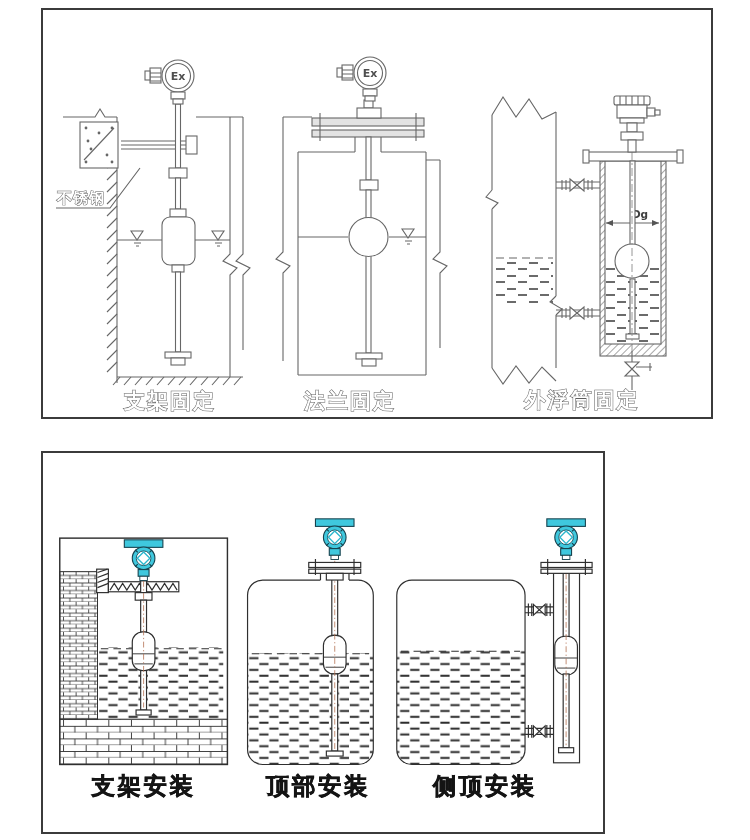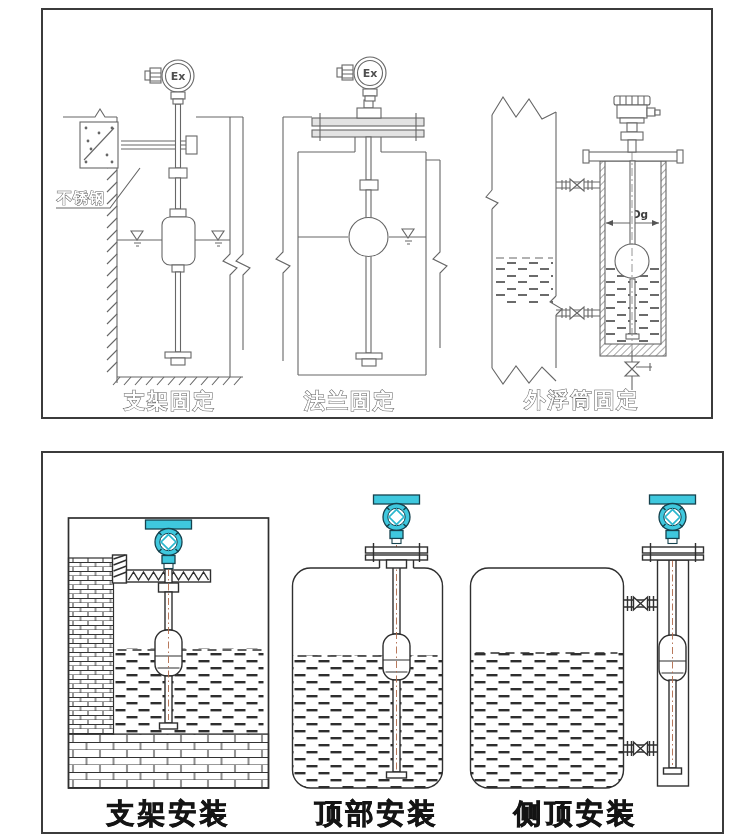--- a/index.html
+++ b/index.html
@@ -1,20 +1,20 @@
 <!DOCTYPE html>
 <html><head>
 <meta charset="utf-8">
 <style>
   html,body{margin:0;padding:0;}
   body{width:750px;height:840px;background:#fff;position:relative;overflow:hidden;
        font-family:"DejaVu Sans","Liberation Sans",sans-serif;}
   .panel{position:absolute;background:#fff;border:2px solid #3b3b3b;box-sizing:border-box;}
   #panel-top{left:41px;top:8px;width:672px;height:411px;}
-  #panel-bottom{left:41px;top:451px;width:683px;height:383px;}
+  #panel-bottom{left:41px;top:451px;width:564px;height:383px;}
   .panel svg{position:absolute;left:0;top:0;width:100%;height:100%;}
   
   .ln{fill:none;stroke:#676767;stroke-width:1.1;}
   .lnw{fill:#fff;stroke:#676767;stroke-width:1.1;}
   .lng{fill:#e3e3e3;stroke:#676767;stroke-width:1.1;}
   .dot{fill:#676767;}
   
   .bln{fill:none;stroke:#2f2f2f;stroke-width:1.4;}
   .blw{fill:#fff;stroke:#2f2f2f;stroke-width:1.4;}
   .cy{fill:#3fc8de;stroke:#16424e;stroke-width:1.3;}

